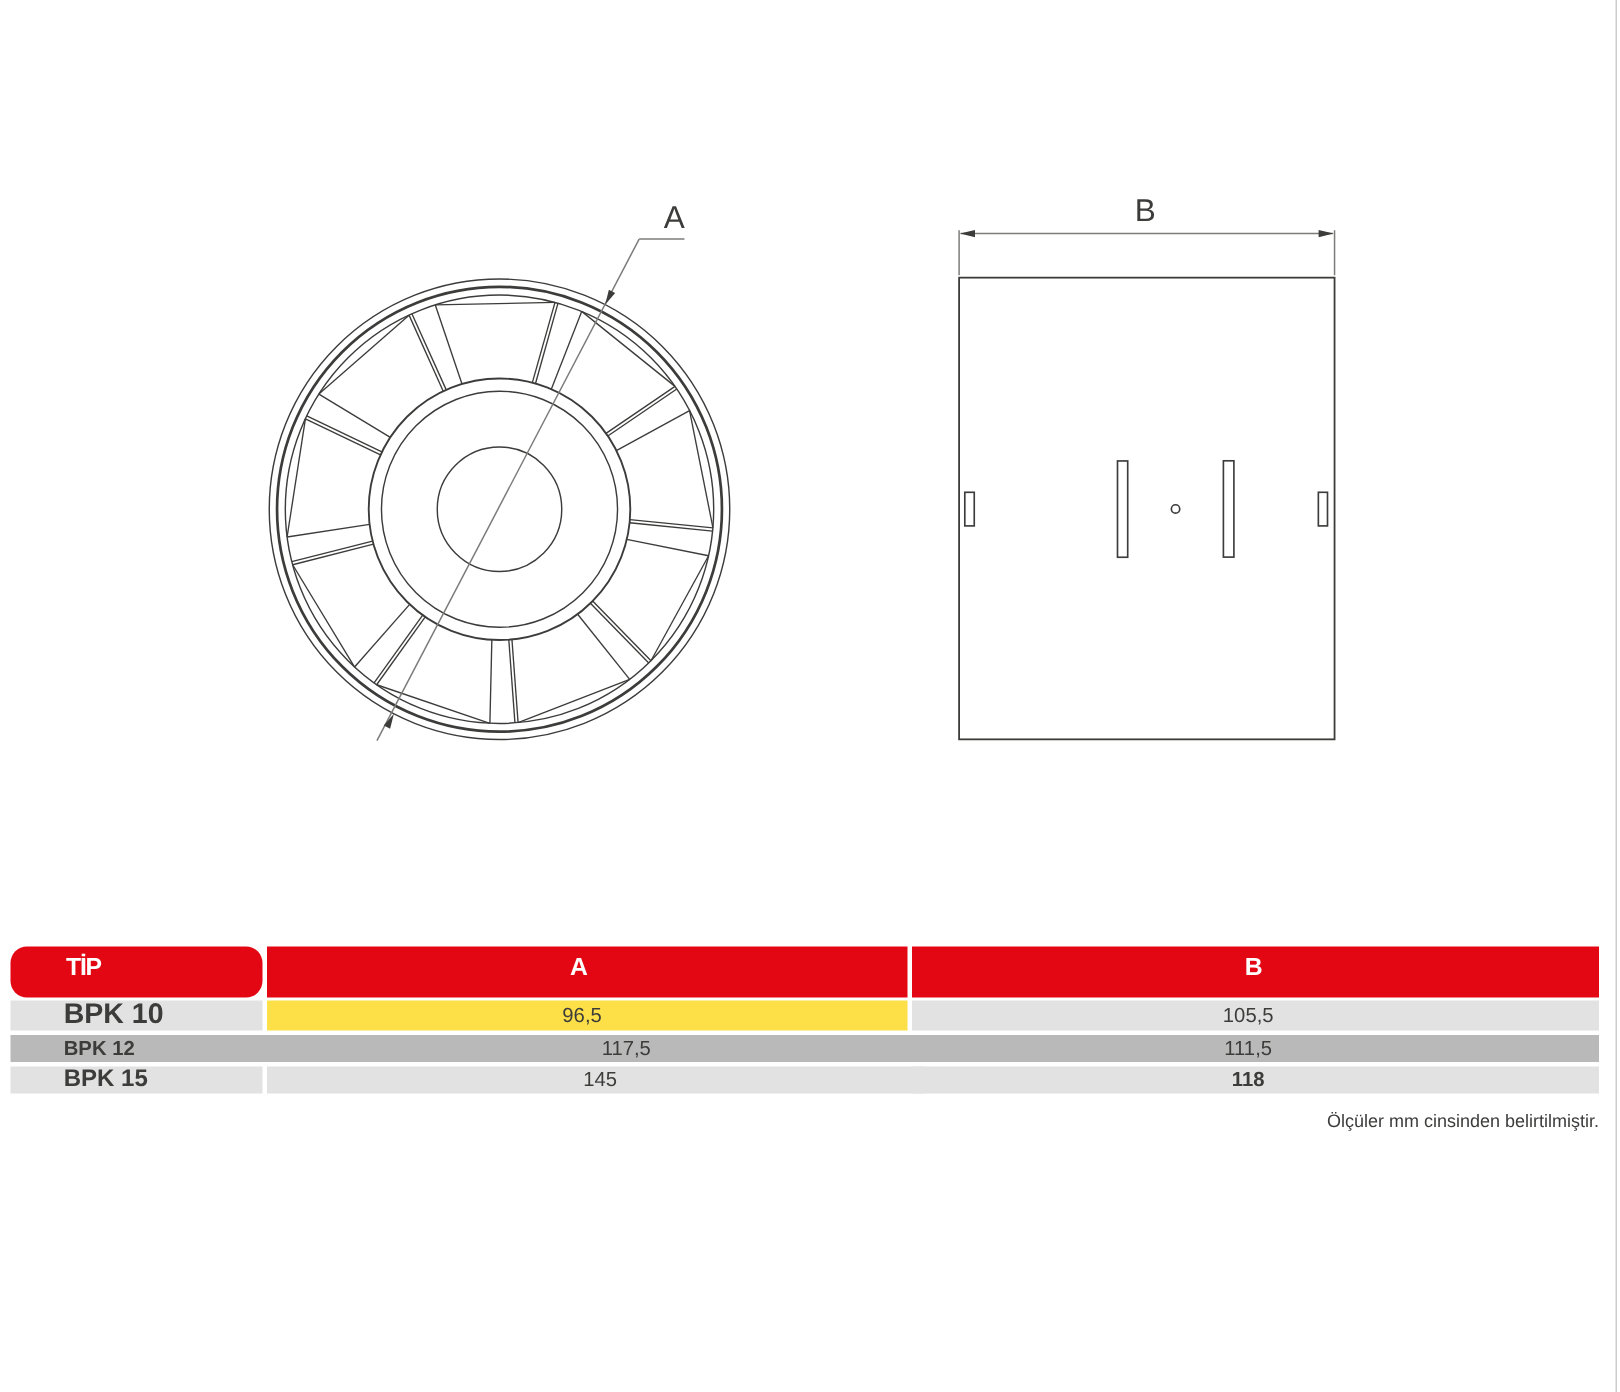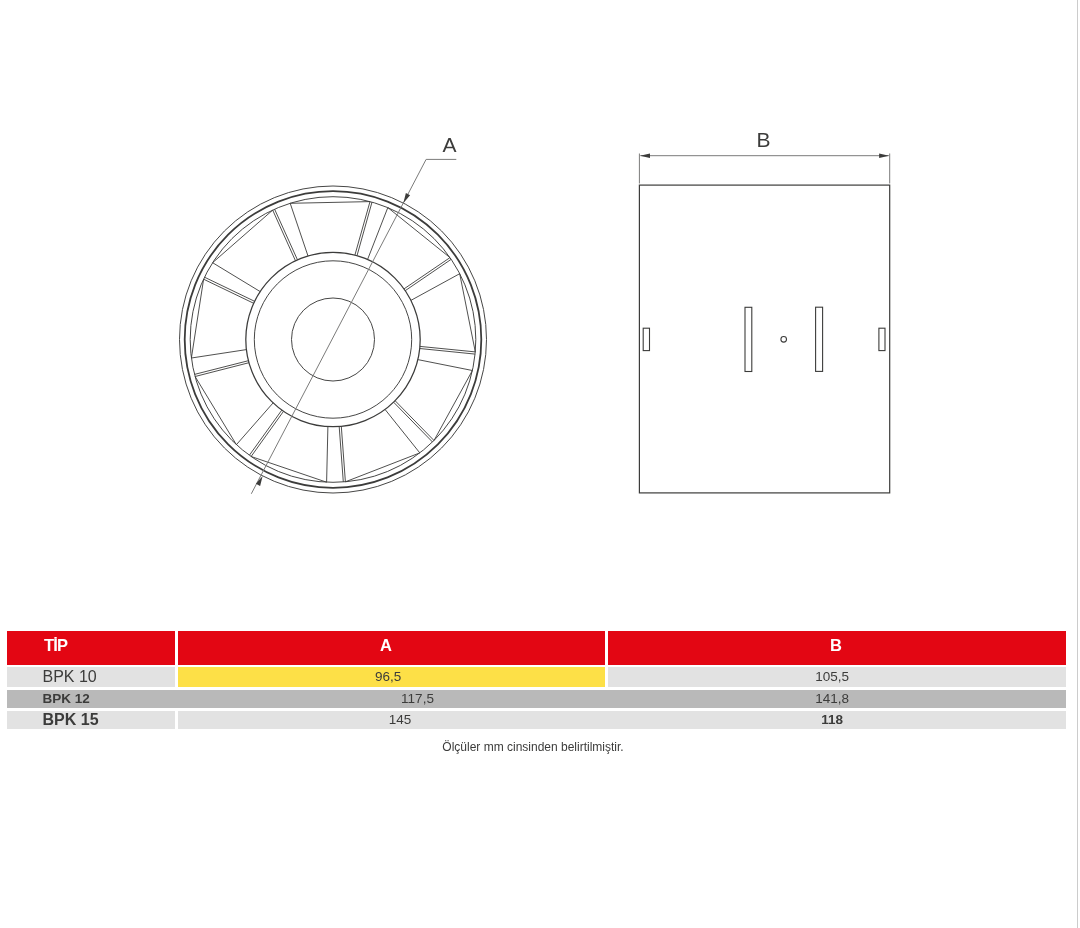--- a/index.html
+++ b/index.html
@@ -93,33 +93,33 @@
   </g>
 
   <g fill="#3c3c3b" stroke="none">
     <polygon points="640.0,155.7 650.0,153.4 650.0,158.1"></polygon>
     <polygon points="889.1,155.7 879.1,153.4 879.1,158.1"></polygon>
   </g>
 
   <text x="763.5" y="147" font-size="21" fill="#3c3c3b" text-anchor="middle" font-family="Liberation Sans, sans-serif">B</text>
 </svg>
 
-<div class="abs" style="left:7px;top:631px;width:168px;height:33.5px;background:#e30613;color:#fff;font-weight:bold;font-size:16.5px;line-height:33.5px;"><span style="padding-left:37px;display:inline-block;transform:translateY(-2px);letter-spacing:-0.8px;">TİP</span></div>
+<div class="abs" style="left:7px;top:631px;width:168px;height:33.5px;background:#e30613;color:#fff;font-weight:bold;font-size:16.5px;line-height:33.5px;border-radius:11px;"><span style="padding-left:37px;display:inline-block;transform:translateY(-2px);letter-spacing:-0.8px;">TİP</span></div>
 
 <div class="abs" style="left:177.8px;top:631px;width:427.1px;height:33.5px;background:#e30613;color:#fff;font-weight:bold;font-size:16.5px;line-height:33.5px;text-align:center;"><span style="display:inline-block;transform:translate(-5.3px,-2px);">A</span></div>
 
 <div class="abs" style="left:607.7px;top:631px;width:458.3px;height:33.5px;background:#e30613;color:#fff;font-weight:bold;font-size:16.5px;line-height:33.5px;text-align:center;"><span style="display:inline-block;transform:translate(-1px,-2px);">B</span></div>
 
-<div class="abs" style="left:7px;top:667px;width:168px;height:20px;background:#e2e2e2;color:#3c3c3b;font-weight:normal;font-size:16px;line-height:20px;"><span style="padding-left:35.5px;">BPK 10</span></div>
+<div class="abs" style="left:7px;top:667px;width:168px;height:20px;background:#e2e2e2;color:#3c3c3b;font-weight:bold;font-size:19px;line-height:20px;"><span style="padding-left:35.5px;">BPK 10</span></div>
 <div class="abs" style="left:177.8px;top:667px;width:427.1px;height:20px;background:#fde047;color:#3c3c3b;font-size:13.5px;line-height:20px;text-align:center;"><span style="display:inline-block;transform:translateX(-3.3px);">96,5</span></div>
 <div class="abs" style="left:607.7px;top:667px;width:458.3px;height:20px;background:#e2e2e2;color:#3c3c3b;font-size:13.5px;line-height:20px;text-align:center;"><span style="display:inline-block;transform:translateX(-4.7px);text-align:center;">105,5</span></div>
 
 <div class="abs" style="left:7px;top:689.5px;width:204px;height:18.8px;background:#b9b9b9;color:#3c3c3b;font-weight:bold;font-size:13.5px;line-height:18.8px;"><span style="padding-left:35.5px;">BPK 12</span></div>
 <div class="abs" style="left:177.8px;top:689.5px;width:486px;height:18.8px;background:#b9b9b9;color:#3c3c3b;font-size:13.5px;line-height:18.8px;text-align:center;"><span style="display:inline-block;transform:translateX(-3.3px);">117,5</span></div>
-<div class="abs" style="left:607.7px;top:689.5px;width:458.3px;height:18.8px;background:#b9b9b9;color:#3c3c3b;font-size:13.5px;line-height:18.8px;text-align:center;"><span style="display:inline-block;transform:translateX(-4.7px);">141,8</span></div>
+<div class="abs" style="left:607.7px;top:689.5px;width:458.3px;height:18.8px;background:#b9b9b9;color:#3c3c3b;font-size:13.5px;line-height:18.8px;text-align:center;"><span style="display:inline-block;transform:translateX(-4.7px);">111,5</span></div>
 
 <div class="abs" style="left:7px;top:710.7px;width:168px;height:18.8px;background:#e2e2e2;color:#3c3c3b;font-weight:bold;font-size:16px;line-height:18.8px;"><span style="padding-left:35.5px;">BPK 15</span></div>
 <div class="abs" style="left:177.8px;top:710.7px;width:427.1px;height:18.8px;background:#e2e2e2;color:#3c3c3b;font-size:13.5px;line-height:18.8px;text-align:center;padding-left:12px;"><span style="display:inline-block;transform:translateX(-3.3px);">145</span></div>
 <div class="abs" style="left:607.7px;top:710.7px;width:458.3px;height:18.8px;background:#e2e2e2;color:#3c3c3b;font-size:13.5px;line-height:18.8px;text-align:center;font-weight:bold;"><span style="display:inline-block;transform:translateX(-4.7px);">118</span></div>
 
-<div class="abs" style="left:0;top:740px;width:1066px;text-align:center;font-size:12px;color:#3c3c3b;">Ölçüler mm cinsinden belirtilmiştir.</div>
+<div class="abs" style="left:0;top:740px;width:1066px;text-align:right;font-size:12px;color:#3c3c3b;">Ölçüler mm cinsinden belirtilmiştir.</div>
 
 <div class="abs" style="left:1077px;top:0;width:1px;height:928px;background:#cccccc;"></div>
 
 </body></html>

